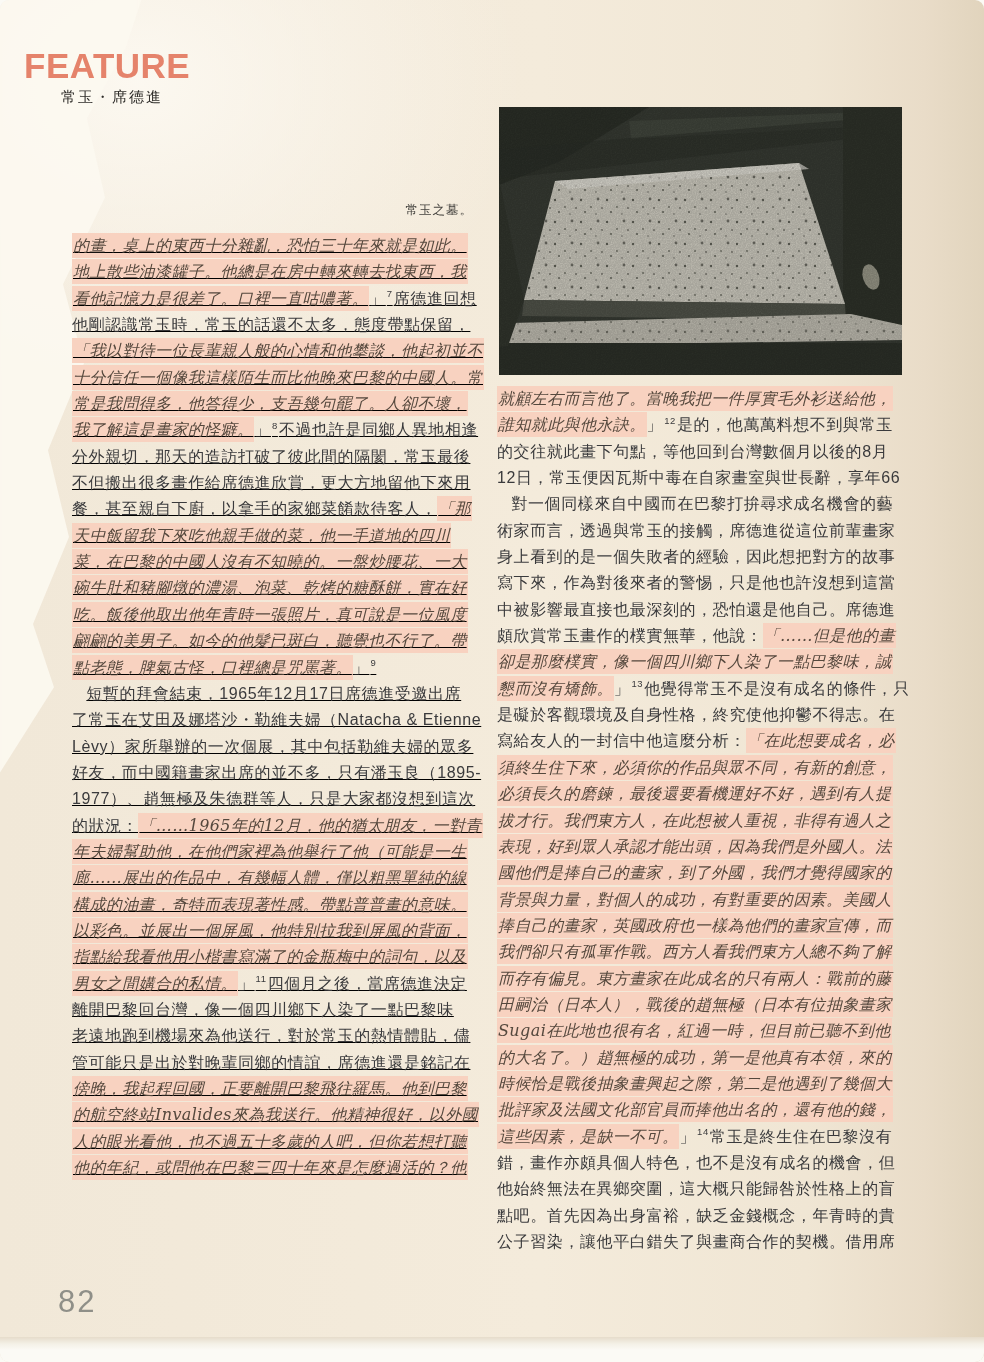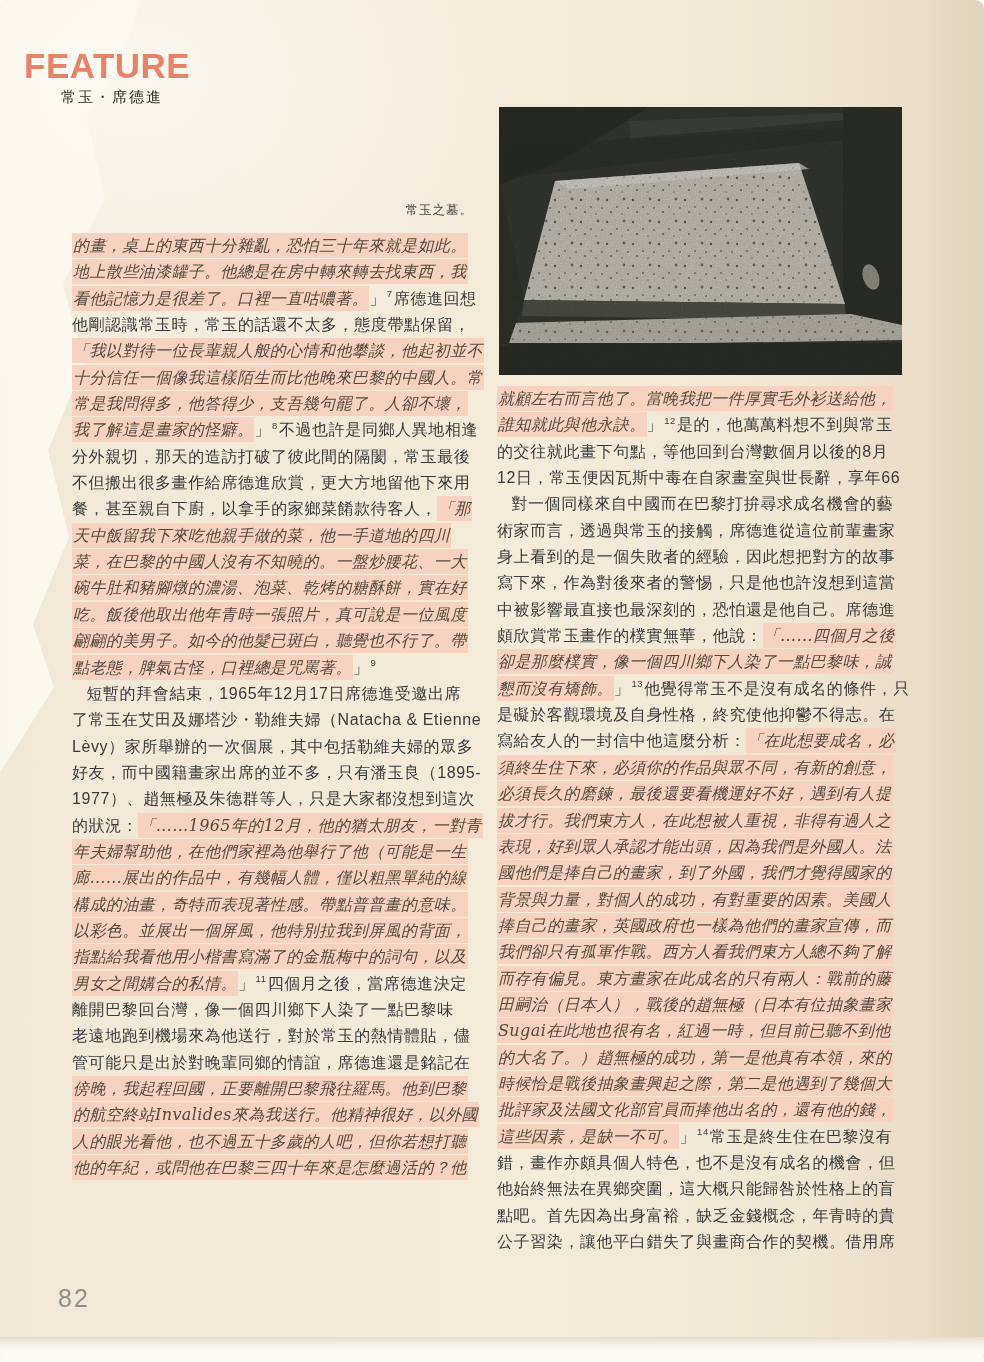--- a/index.html
+++ b/index.html
@@ -10,29 +10,29 @@
     font-family:"Liberation Sans","DejaVu Sans",sans-serif;border-radius:9px;}
   .wash{position:absolute;left:-6px;top:-8px;width:150px;height:790px;background:#fcf9f0;
     clip-path:polygon(0 0,100% 0,88% 7%,62% 16%,74% 26%,46% 37%,60% 47%,36% 58%,50% 69%,26% 80%,40% 88%,0 100%);
     filter:blur(3px);opacity:.92;}
   .feature{position:absolute;left:24px;top:46px;font-size:35px;font-weight:800;
     letter-spacing:.5px;color:#e5836b;font-family:"Liberation Sans",sans-serif;}
   .subtitle{position:absolute;left:25px;top:88px;font-size:15px;letter-spacing:2px;color:#2e2c29;margin-left:36px;}
   .photo{position:absolute;left:499px;top:107px;width:403px;height:268px;}
   .caption{position:absolute;right:511px;top:189px;font-size:12.5px;letter-spacing:1px;color:#44423e;margin-top:13px;}
   .col{position:absolute;}
-  .col-left{left:72px;top:233px;width:412px;}
+  .col-left{left:72px;top:233px;width:412px;text-decoration:underline;}
   .col-right{left:497px;top:386px;width:426px;}
   .tline{height:26.35px;line-height:26.35px;white-space:nowrap;font-size:16px;}
   .nm{font-family:"Liberation Sans","DejaVu Sans",sans-serif;color:#3a3a3c;letter-spacing:.6px;}
   .hl{font-family:"DejaVu Serif","Liberation Serif",serif;font-style:italic;color:#55483d;
     letter-spacing:.4px;background:#f8d2c0;padding:3px 1px;}
   sup.fn{font-size:9.5px;line-height:0;vertical-align:super;font-style:normal;
     font-family:"Liberation Sans",sans-serif;color:#3a3a3c;margin:0 1px;}
-  .pagenum{position:absolute;left:58px;top:1284px;font-size:25px;letter-spacing:2px;color:#8f8f88;}
+  .pagenum{position:absolute;left:58px;top:1284px;font-size:31px;letter-spacing:2px;color:#8f8f88;}
   .bottom-strip{position:absolute;left:0;right:0;bottom:0;height:25px;
     background:linear-gradient(180deg,#e6dccb 0,#f4f1e7 7px,#fbfaf5 13px);}
 </style>
 </head>
 <body>
 
 <div class="scan">
   <div class="wash"></div>
 
   <div class="feature">FEATURE</div>
@@ -113,21 +113,21 @@
   <div class="col col-right">
       <div class="tline"><span class="hl">就顧左右而言他了。當晚我把一件厚實毛外衫送給他，</span></div>
       <div class="tline"><span class="hl">誰知就此與他永訣。</span><span class="nm">」</span><span class="nm"><sup class="fn">12</sup></span><span class="nm">是的，他萬萬料想不到與常玉</span></div>
       <div class="tline"><span class="nm">的交往就此畫下句點，等他回到台灣數個月以後的8月</span></div>
       <div class="tline"><span class="nm">12日，常玉便因瓦斯中毒在自家畫室與世長辭，享年66</span></div>
       <div class="tline" style="padding-left: 0.9em;"><span class="nm">對一個同樣來自中國而在巴黎打拚尋求成名機會的藝</span></div>
       <div class="tline"><span class="nm">術家而言，透過與常玉的接觸，席德進從這位前輩畫家</span></div>
       <div class="tline"><span class="nm">身上看到的是一個失敗者的經驗，因此想把對方的故事</span></div>
       <div class="tline"><span class="nm">寫下來，作為對後來者的警惕，只是他也許沒想到這當</span></div>
       <div class="tline"><span class="nm">中被影響最直接也最深刻的，恐怕還是他自己。席德進</span></div>
-      <div class="tline"><span class="nm">頗欣賞常玉畫作的樸實無華，他說：</span><span class="hl">「……四個月之後</span></div>
+      <div class="tline"><span class="nm">頗欣賞常玉畫作的樸實無華，他說：</span><span class="hl">「……但是他的畫</span></div>
       <div class="tline"><span class="hl">卻是那麼樸實，像一個四川鄉下人染了一點巴黎味，誠</span></div>
       <div class="tline"><span class="hl">懇而沒有矯飾。</span><span class="nm">」</span><span class="nm"><sup class="fn">13</sup></span><span class="nm">他覺得常玉不是沒有成名的條件，只</span></div>
       <div class="tline"><span class="nm">是礙於客觀環境及自身性格，終究使他抑鬱不得志。在</span></div>
       <div class="tline"><span class="nm">寫給友人的一封信中他這麼分析：</span><span class="hl">「在此想要成名，必</span></div>
       <div class="tline"><span class="hl">須終生住下來，必須你的作品與眾不同，有新的創意，</span></div>
       <div class="tline"><span class="hl">必須長久的磨鍊，最後還要看機運好不好，遇到有人提</span></div>
       <div class="tline"><span class="hl">拔才行。我們東方人，在此想被人重視，非得有過人之</span></div>
       <div class="tline"><span class="hl">表現，好到眾人承認才能出頭，因為我們是外國人。法</span></div>
       <div class="tline"><span class="hl">國他們是捧自己的畫家，到了外國，我們才覺得國家的</span></div>
       <div class="tline"><span class="hl">背景與力量，對個人的成功，有對重要的因素。美國人</span></div>

